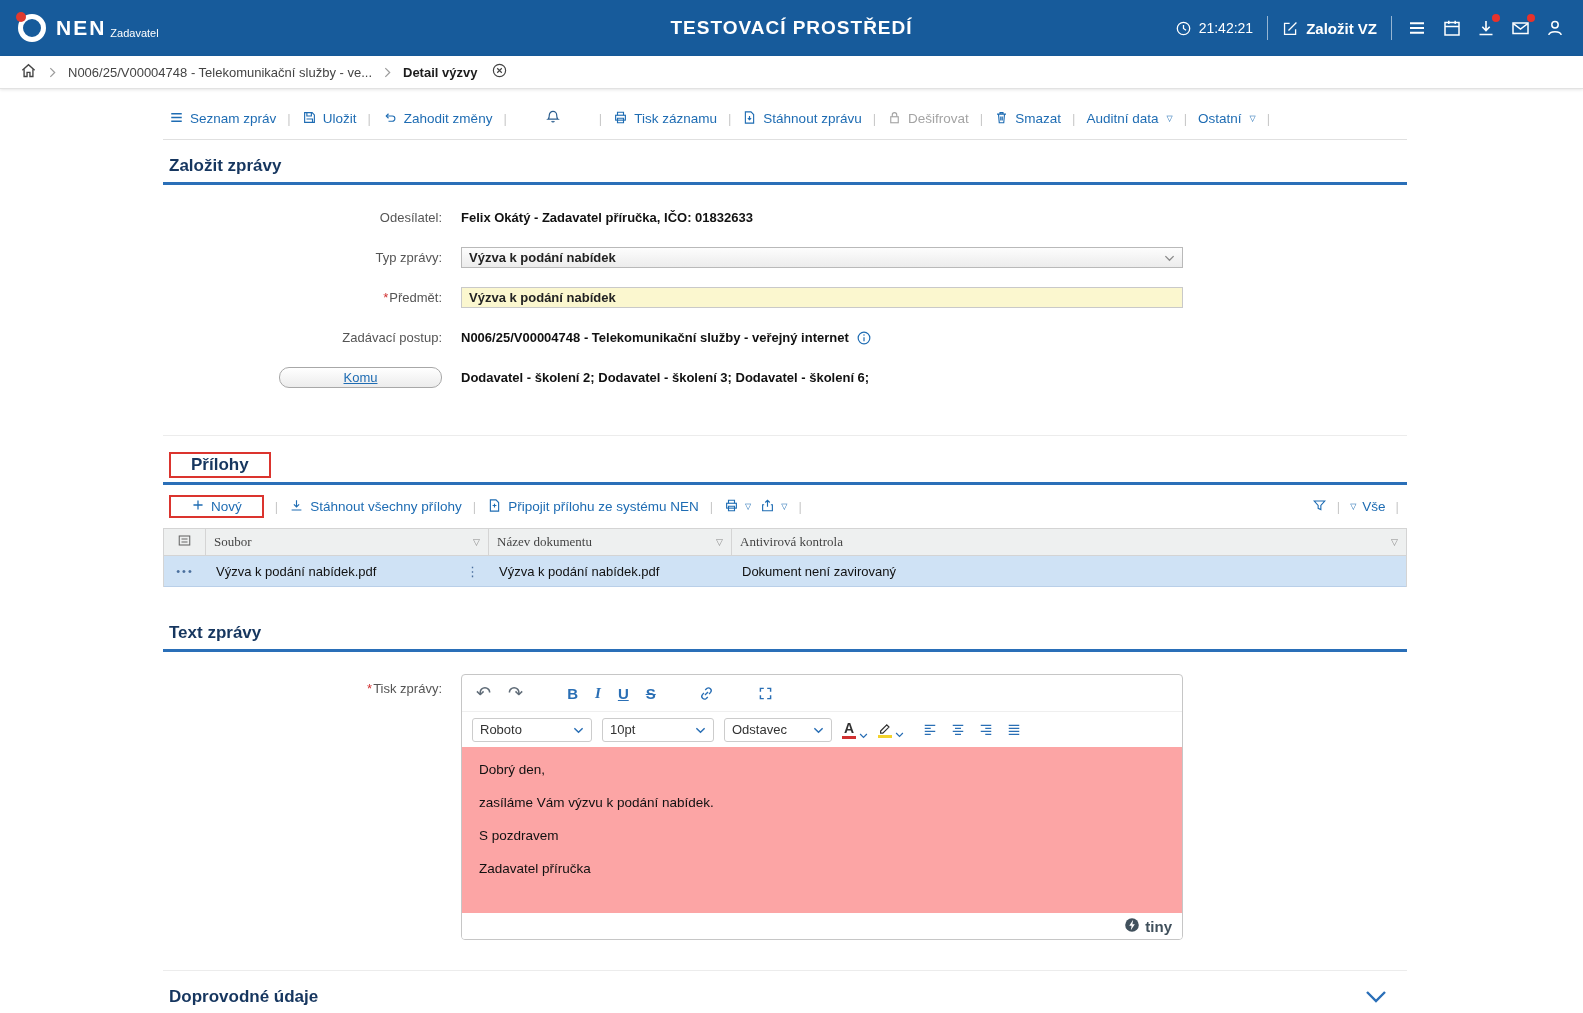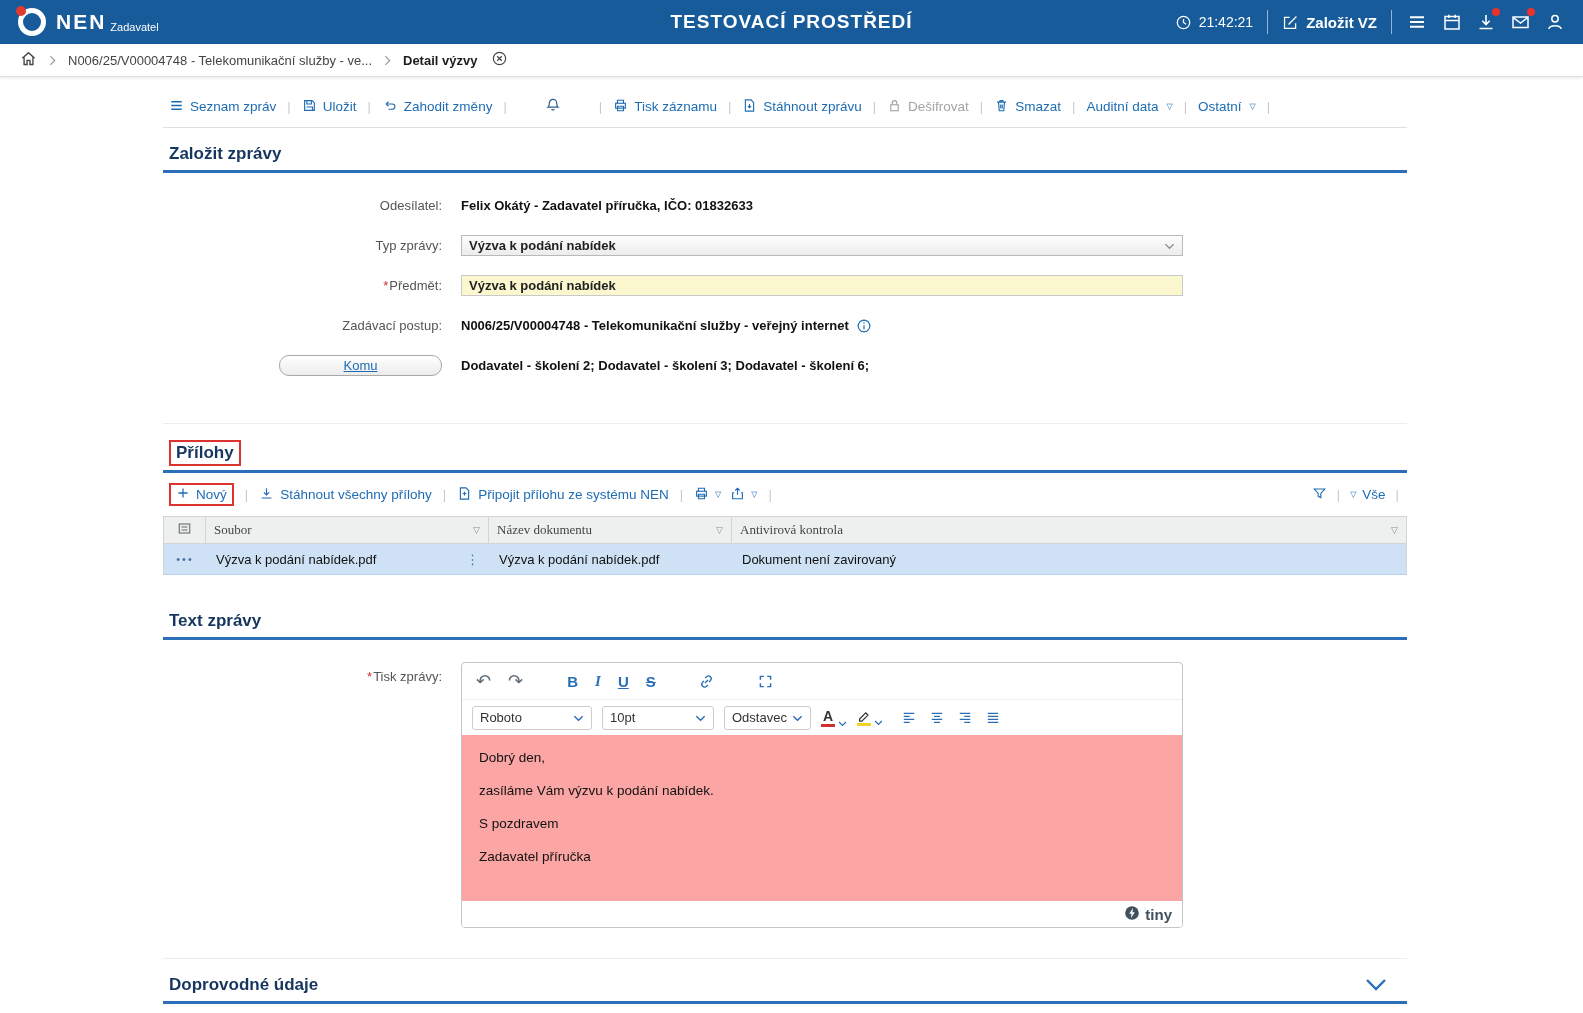--- a/index.html
+++ b/index.html
@@ -1,20 +1,20 @@
 <!DOCTYPE html>
 <html><head>
 <meta charset="utf-8">
 <style>
   * { box-sizing: border-box; margin: 0; padding: 0; }
   html,body { width:1583px; min-height:1013px; background:#fff;
     font-family:"Liberation Sans", sans-serif; font-size:13px; color:#222; }
 
   
-  .topbar { height:44px; background:#175b9b; display:flex; align-items:center;
+  .topbar { height:56px; background:#175b9b; display:flex; align-items:center;
     padding:0 18px; position:relative; color:#fff; }
   .logo { width:28px; height:28px; border:5px solid #fff; border-radius:50%;
     position:relative; margin-right:10px; flex:none; }
   .logo .dot { position:absolute; left:-7px; top:-7px; width:10px; height:10px;
     border-radius:50%; background:#e03a2f; }
   .brand-wrap { display:flex; align-items:flex-end; gap:4px; }
   .brand { font-size:21px; font-weight:bold; letter-spacing:2px; }
   .brand-sub { font-size:11px; margin-bottom:1px; }
   .env-title { position:absolute; left:50%; transform:translateX(-50%);
     font-size:19px; font-weight:bold; letter-spacing:1px; }
@@ -47,21 +47,21 @@
   .cmd { display:flex; align-items:center; gap:6px; color:#1e6cb3;
     font-size:13.5px; cursor:pointer; white-space:nowrap; }
   .cmd.disabled { color:#a4a4a4; cursor:default; }
   .ddcaret { font-size:8px; color:#1e6cb3; margin-left:2px; }
   .cmd-spacer { width:18px; }
 
   
   .section-title-row { display:flex; align-items:center; justify-content:space-between;
     padding:16px 6px 6px 6px; border-bottom:3px solid #2a6fb8; }
   .section-title { font-size:17px; font-weight:bold; color:#16365f; }
-  .ann-box { border:2px solid #db342e; padding:1px 5px; display:inline-block; }
+  .ann-box { border:2px solid #db342e; padding:1px 20px; display:inline-block; }
 
   
   .form { padding:22px 0 28px 0; }
   .frow { display:flex; align-items:flex-start; margin-bottom:19px; }
   .flabel { width:290px; flex:none; text-align:right; padding-right:11px;
     color:#555; line-height:21px; }
   .req { color:#d03030; margin-right:1px; }
   .fvalue { font-weight:bold; color:#111; line-height:21px; padding-left:8px;
     display:flex; align-items:center; gap:7px; }
   .select-box { width:722px; height:21px; margin-left:8px; border:1px solid #b9b9b9;
@@ -103,21 +103,21 @@
   .ed-row2 { height:35px; display:flex; align-items:center; gap:10px; padding:0 10px; }
   .ed-ico { color:#2a6fb5; display:flex; align-items:center; cursor:pointer; }
   .ed-ico.gray { color:#5f6b77; font-size:18px; line-height:1; }
   .fmt-glyph { font-size:15px; font-weight:bold; color:#2a6fb5; cursor:pointer; }
   .fmt-glyph.italic { font-style:italic; font-family:"Liberation Serif", serif; }
   .fmt-glyph.under { text-decoration:underline; }
   .fmt-glyph.strike { text-decoration:line-through; }
   .ed-select { height:24px; border:1px solid #ccc; border-radius:3px; background:#fff;
     display:flex; align-items:center; justify-content:space-between; padding:0 7px;
     cursor:pointer; color:#333; }
-  .w-font { width:120px; } .w-size { width:112px; } .w-block { width:87px; }
+  .w-font { width:120px; } .w-size { width:112px; } .w-block { width:108px; }
   .color-tool { display:flex; align-items:flex-end; gap:3px; cursor:pointer; }
   .color-a { display:flex; flex-direction:column; align-items:center; line-height:1; }
   .color-a .bar { width:14px; height:3px; margin-top:1px; }
   .bar-red { background:#d03030; } .bar-yellow { background:#f3d22a; }
   .chev-sm { color:#2a6fb5; display:flex; }
   .align-group { display:flex; align-items:center; gap:12px; margin-left:8px; }
   .ed-content { background:#fca5a5; min-height:166px; padding:15px 17px; }
   .ed-content p { margin:0 0 18px 0; font-size:13.5px; color:#111; }
   .ed-footer { height:26px; display:flex; align-items:center; justify-content:flex-end;
     gap:5px; padding:0 10px; background:#fff; }

